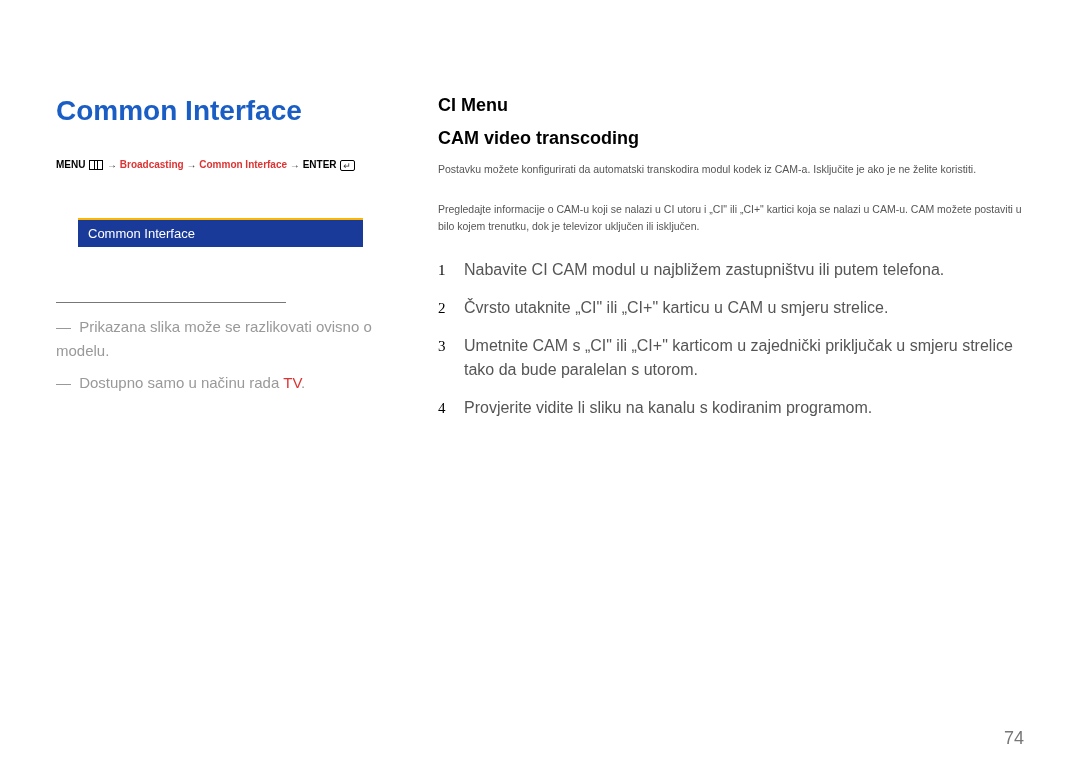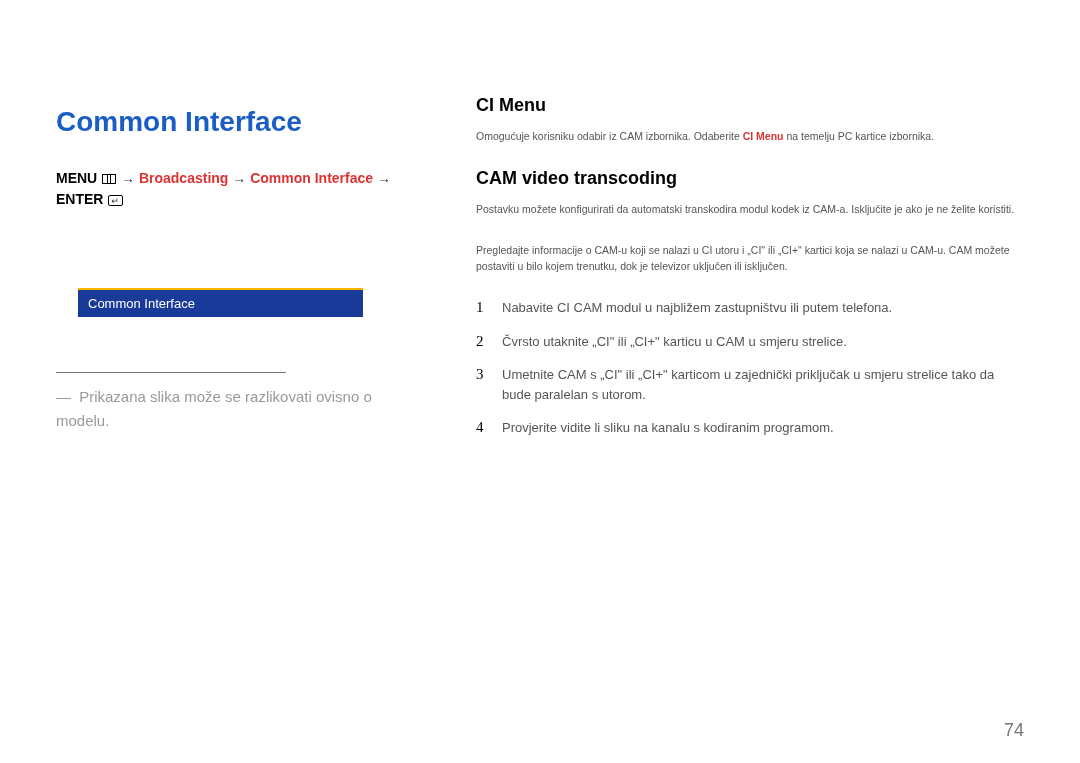--- a/index.html
+++ b/index.html
@@ -7,40 +7,39 @@
       width: 1080px;
       height: 763px;
       background: #ffffff;
       font-family: Arial, Helvetica, sans-serif;
       position: relative;
       color: #333;
     }
     .page {
       padding: 95px 56px 40px 56px;
       display: flex;
-      gap: 70px;
-      align-items: center;
+      gap: 32px;
     }
     .left-col {
       width: 350px;
       flex-shrink: 0;
     }
     .right-col {
       flex: 1;
     }
     .main-title {
       color: #1a5ec5;
       font-size: 28px;
       font-weight: 600;
       margin-bottom: 30px;
     }
     .breadcrumb {
-      font-size: 14px;
+      font-size: 10px;
       line-height: 1.5;
-      margin-bottom: 78px;
+      margin-bottom: 46px;
     }
     .breadcrumb .bold { font-weight: 700; color: #000; }
     .breadcrumb .highlight { color: #d33; font-weight: 700; }
     .breadcrumb .icon-box {
       display: inline-block;
       width: 14px;
       height: 10px;
       border: 1.2px solid #000;
       position: relative;
       vertical-align: middle;
@@ -126,28 +125,28 @@
       margin-bottom: 14px;
     }
     .num-item .num {
       font-size: 15px;
       font-weight: 400;
       color: #000;
       min-width: 12px;
       font-family: Georgia, serif;
     }
     .num-item .txt {
-      font-size: 13px;
+      font-size: 16px;
       color: #555;
       line-height: 1.5;
     }
     .page-number {
       position: absolute;
       right: 56px;
-      bottom: 22px;
+      bottom: 14px;
       font-size: 18px;
       color: #777;
       font-weight: 300;
     }
   </style>
 </head>
 <body>
 
 <div class="page">
   <div class="left-col">
@@ -168,28 +167,30 @@
     <div class="menu-box">
       <div class="menu-header">Common Interface</div>
     </div>
 
     <hr class="divider-line">
 
     <div class="note">
       <span class="note-dash">―</span>
       <span>Prikazana slika može se razlikovati ovisno o modelu.</span>
     </div>
+    <div class="note">
+      <span class="note-dash">―</span>
+      <span>Dostupno samo u načinu rada</span>
+      <span class="tv">TV</span><span style="color:#999">.</span>
+    </div>
   </div>
 
   <div class="right-col">
 
     <div class="section-title">CI Menu</div>
-    <p class="section-para">
-      <span>Omogućuje korisniku odabir iz CAM izbornika. Odaberite </span><span class="highlight">CI Menu</span><span> na temelju PC kartice izbornika.</span>
-    </p>
 
     <div class="section-title">CAM video transcoding</div>
     <p class="section-para">Postavku možete konfigurirati da automatski transkodira modul kodek iz CAM-a. Isključite je ako je ne želite koristiti.</p>
 
     <p class="section-para" style="margin-bottom:24px">Pregledajte informacije o CAM-u koji se nalazi u CI utoru i „CI" ili „CI+" kartici koja se nalazi u CAM-u. CAM možete postaviti u bilo kojem trenutku, dok je televizor uključen ili isključen.</p>
 
     <ol class="num-list">
       <li class="num-item">
         <span class="num">1</span>
         <span class="txt">Nabavite CI CAM modul u najbližem zastupništvu ili putem telefona.</span>

